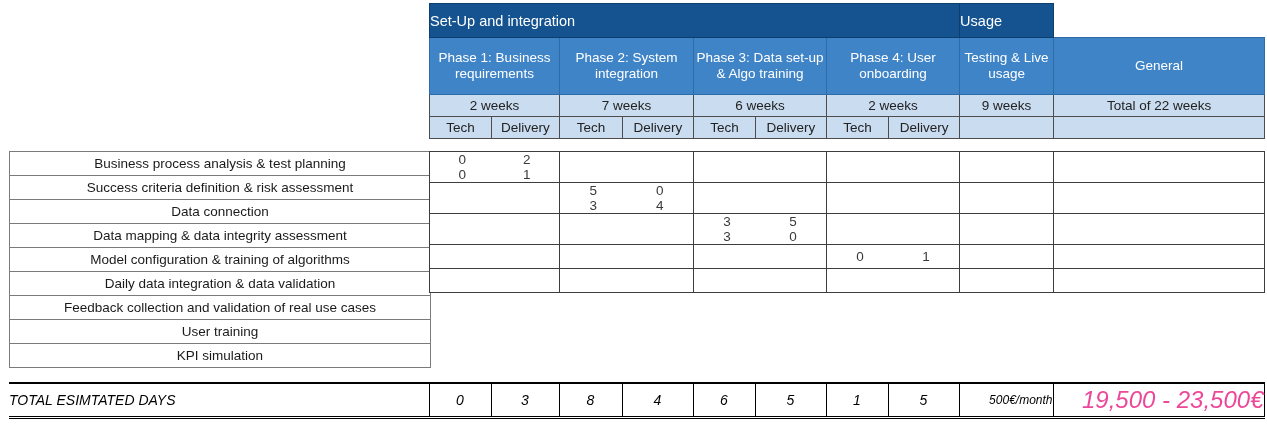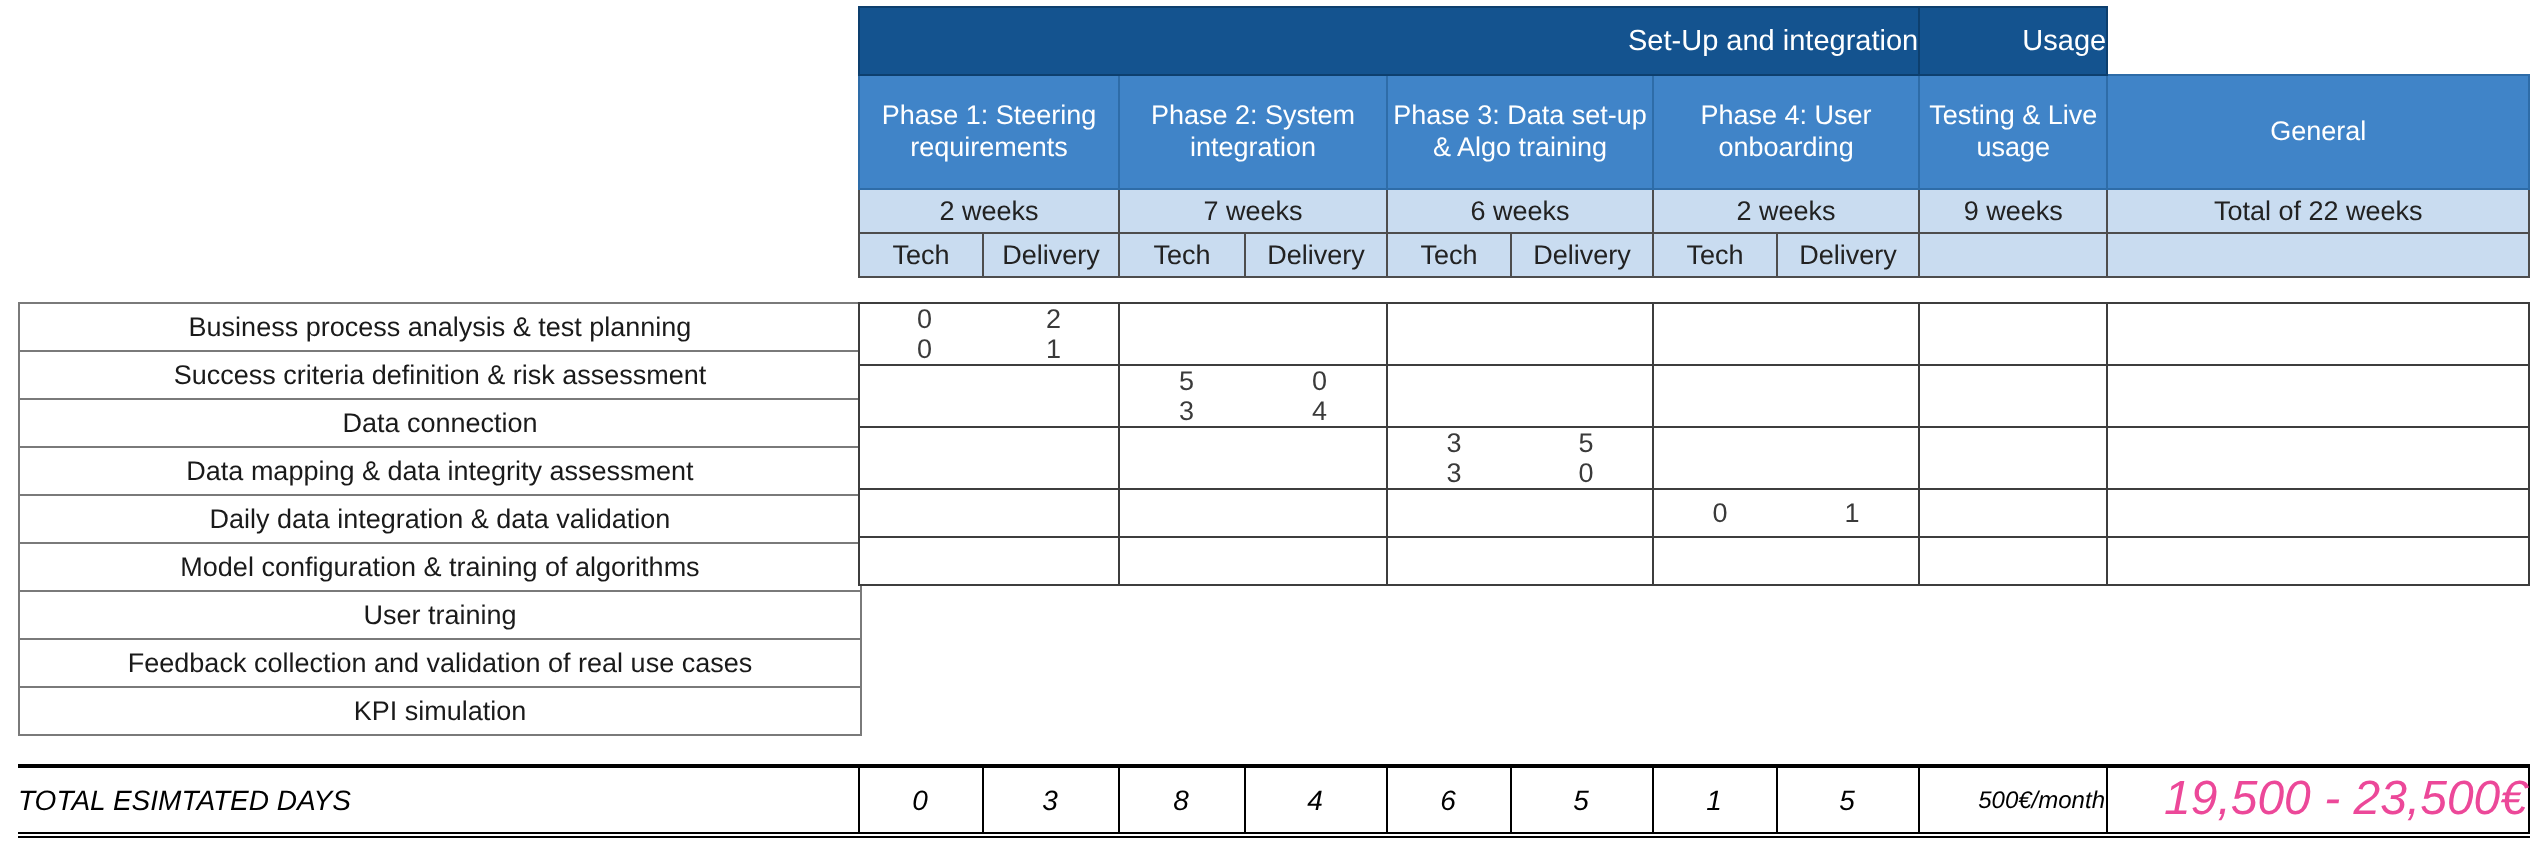--- a/index.html
+++ b/index.html
@@ -42,21 +42,21 @@
     top: 3px;
     width: 835px;
   }
   #header-block table { width: 835px; }
 
   .hdr-group {
     background: #14538F;
     color: #ffffff;
     font-weight: bold;
     font-size: 14.5px;
-    text-align: right;
+    text-align: left;
     height: 34px;
     border: 1px solid #0d3f6e;
   }
   .hdr-group.empty-cell {
     background: #ffffff;
     border: none;
   }
 
   .hdr-phase {
     background: #4084C8;
@@ -210,21 +210,21 @@
         <col style="width:94px">
           <col style="width:211px">
       </colgroup>
       <tbody>
         <tr>
           <td class="hdr-group" colspan="8">Set-Up and integration</td>
           <td class="hdr-group">Usage</td>
           <td class="hdr-group empty-cell"></td>
         </tr>
         <tr>
-          <td class="hdr-phase" colspan="2">Phase 1: Steering requirements</td>
+          <td class="hdr-phase" colspan="2">Phase 1: Business requirements</td>
           <td class="hdr-phase" colspan="2">Phase 2: System integration</td>
           <td class="hdr-phase" colspan="2">Phase 3: Data set-up &amp; Algo training</td>
           <td class="hdr-phase" colspan="2">Phase 4: User onboarding</td>
           <td class="hdr-phase">Testing &amp; Live usage</td>
           <td class="hdr-phase">General</td>
         </tr>
         <tr>
           <td class="hdr-weeks" colspan="2">2 weeks</td>
           <td class="hdr-weeks" colspan="2">7 weeks</td>
           <td class="hdr-weeks" colspan="2">6 weeks</td>
@@ -257,30 +257,30 @@
           <tr>
             <td class="task-cell">Success criteria definition &amp; risk assessment</td>
           </tr>
           <tr>
             <td class="task-cell">Data connection</td>
           </tr>
           <tr>
             <td class="task-cell">Data mapping &amp; data integrity assessment</td>
           </tr>
           <tr>
+            <td class="task-cell">Model configuration &amp; training of algorithms</td>
+          </tr>
+          <tr>
             <td class="task-cell">Daily data integration &amp; data validation</td>
           </tr>
           <tr>
-            <td class="task-cell">Model configuration &amp; training of algorithms</td>
+            <td class="task-cell">Feedback collection and validation of real use cases</td>
           </tr>
           <tr>
             <td class="task-cell">User training</td>
-          </tr>
-          <tr>
-            <td class="task-cell">Feedback collection and validation of real use cases</td>
           </tr>
           <tr>
             <td class="task-cell">KPI simulation</td>
           </tr>
         </tbody>
     </table>
   </div>
 
   <div id="body-grid">
     <table class="grid">

